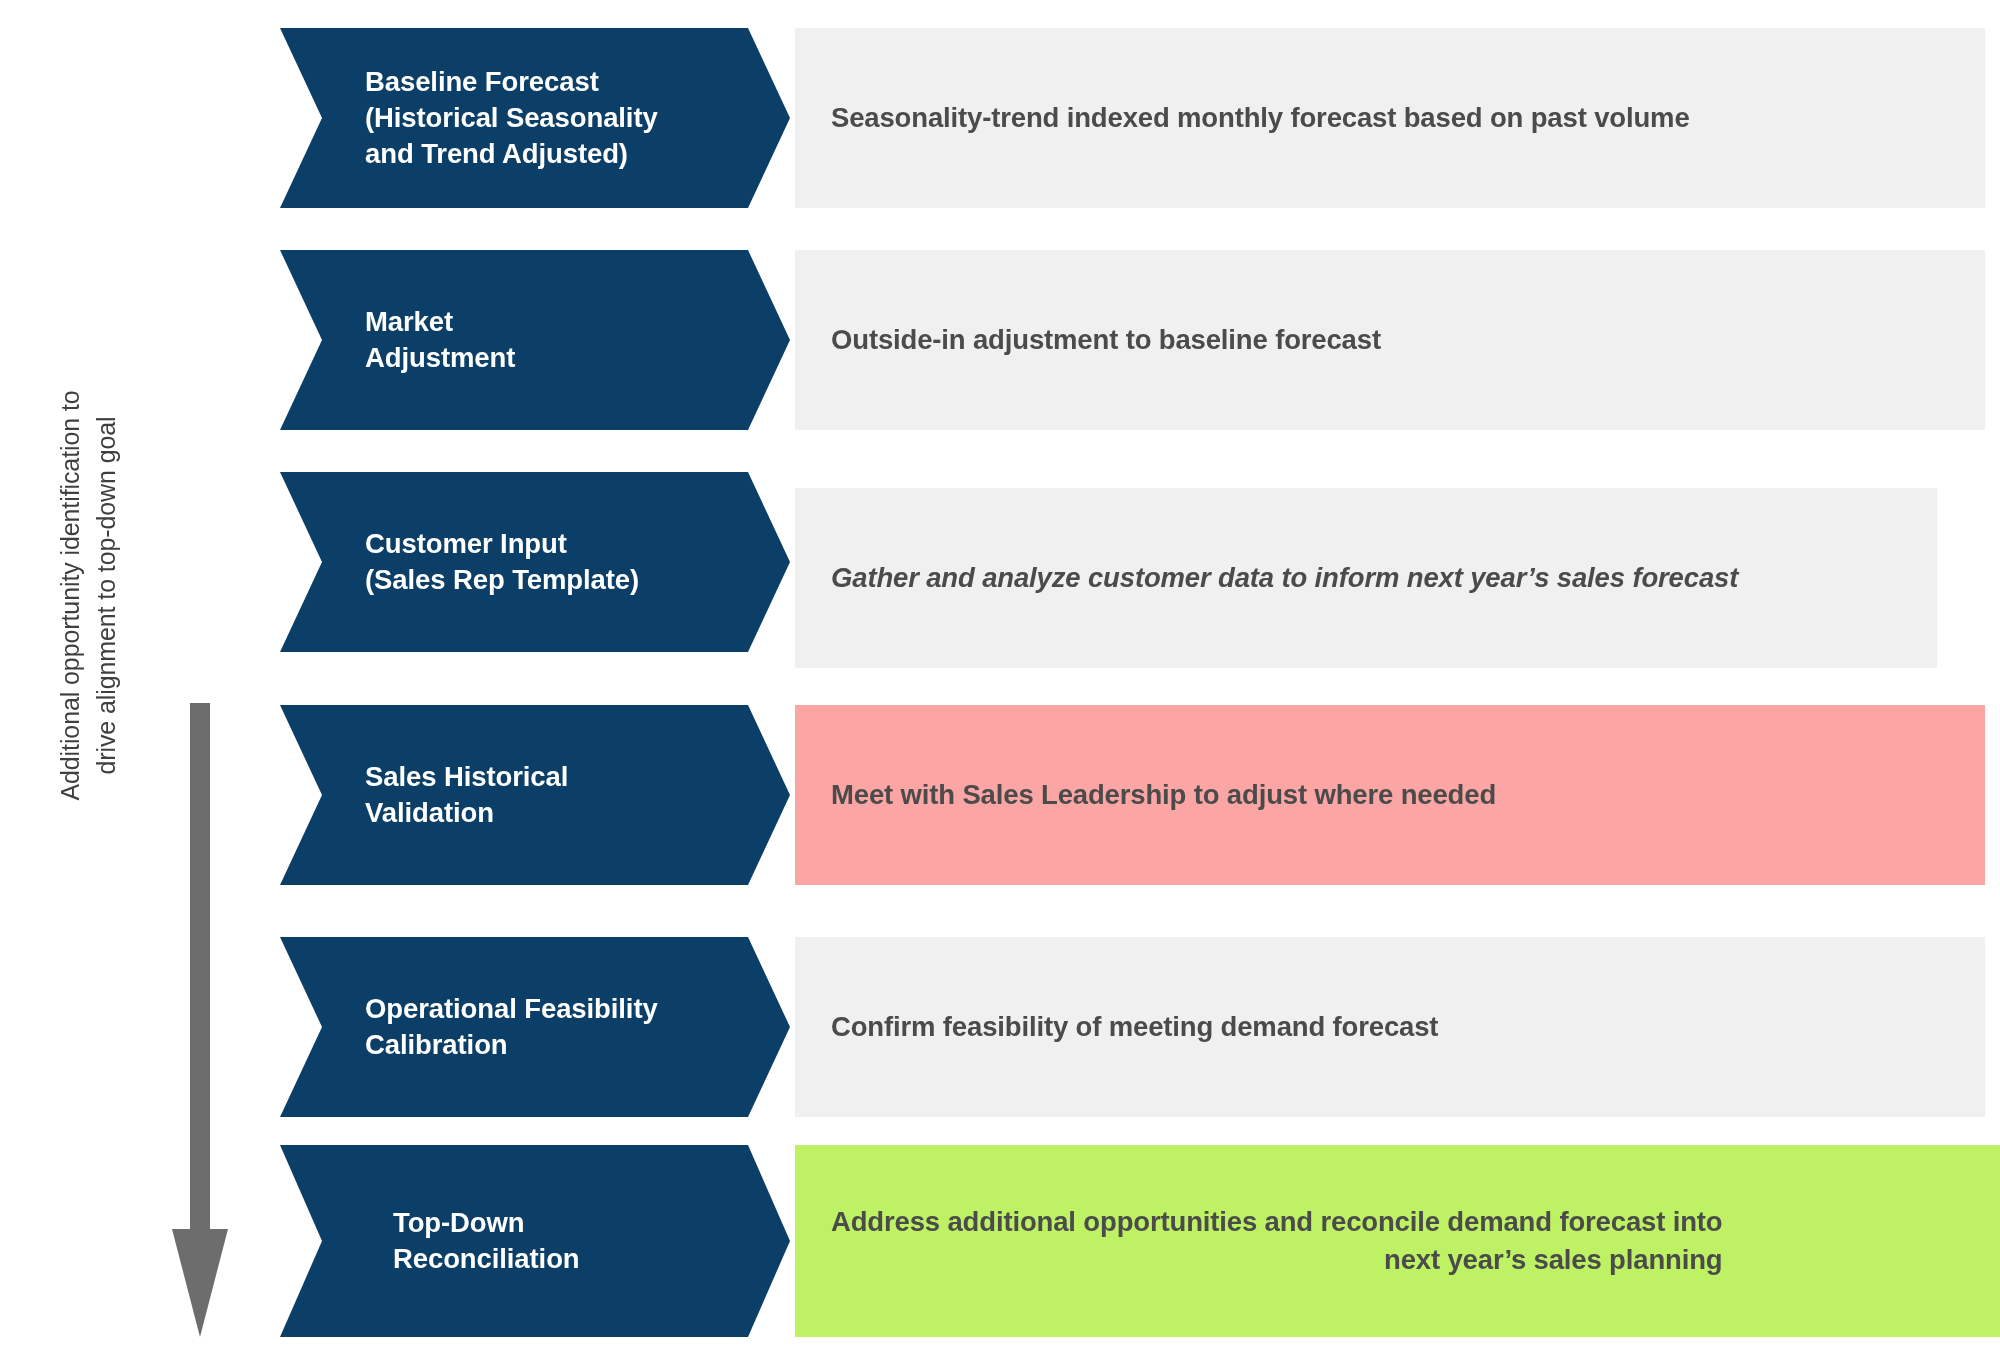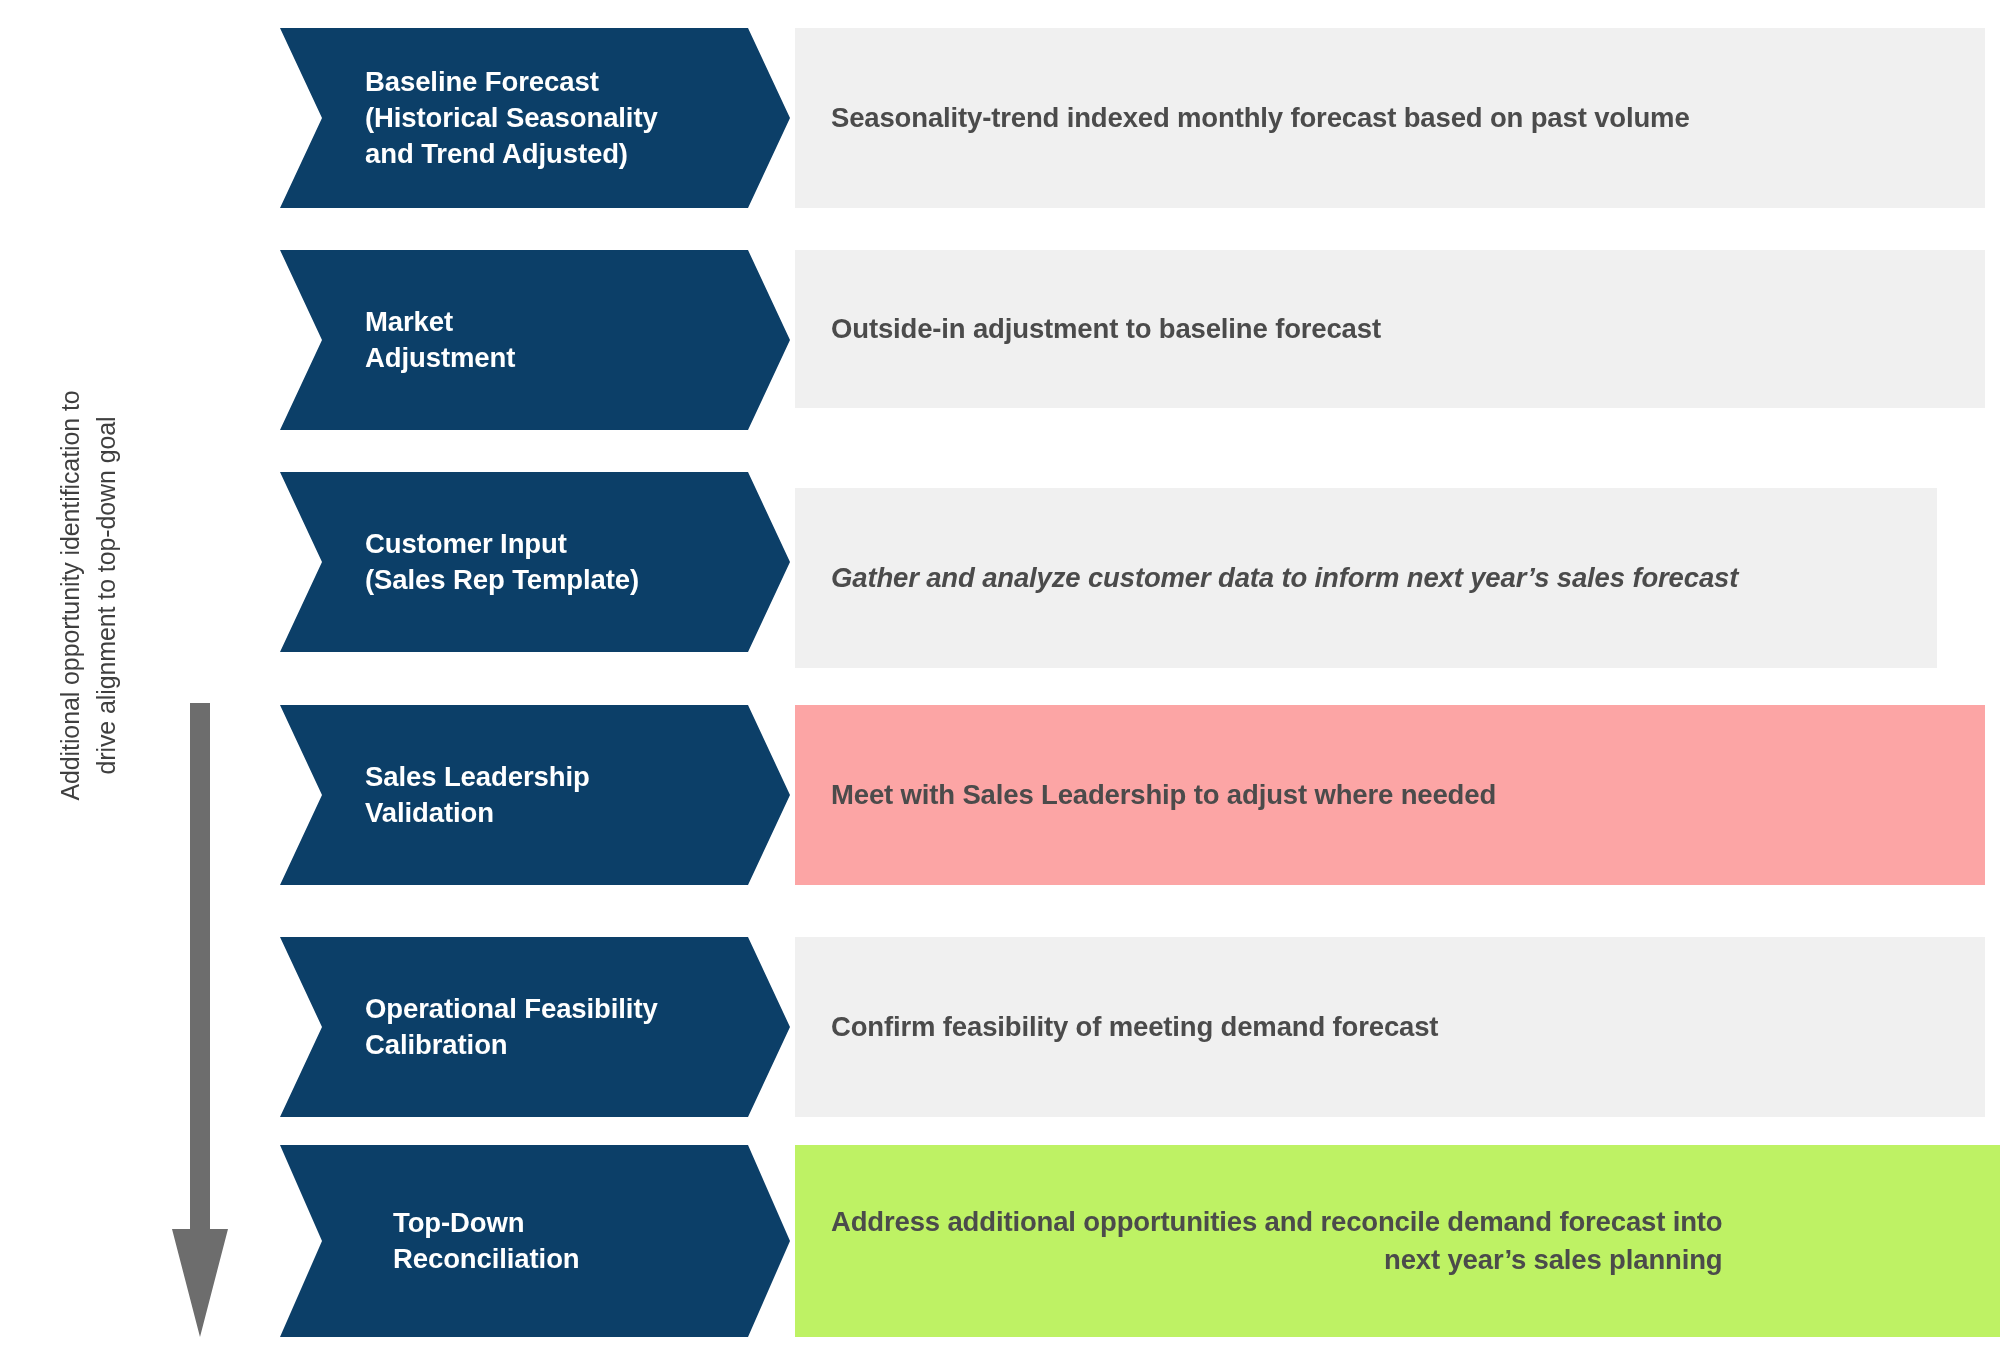--- a/index.html
+++ b/index.html
@@ -86,21 +86,21 @@
         <div class="chev" style="width: 510px; height: 180px;">
           <svg width="510" height="180" viewBox="0 0 510 180" xmlns="http://www.w3.org/2000/svg">
             <polygon points="0,0 468,0 510,90 468,180 0,180 42,90" fill="#0c3f68"></polygon>
           </svg>
           <div class="chev-text" style="top: 50%; transform: translateY(-50%); color: rgb(255, 255, 255);">Baseline Forecast
 (Historical Seasonality
 and Trend Adjusted)</div>
         </div>
       </div>
       <div class="row" style="top: 250px; height: 180px; width: 2000px;">
-        <div class="band" style="top: 0px; height: 158px; width: 1190px; background: rgb(240, 240, 240);">
+        <div class="band" style="top: 0px; height: 180px; width: 1190px; background: rgb(240, 240, 240);">
           <div class="band-text" style="color: rgb(75, 75, 75);">Outside-in adjustment to baseline forecast</div>
         </div>
         <div class="chev" style="width: 510px; height: 180px;">
           <svg width="510" height="180" viewBox="0 0 510 180" xmlns="http://www.w3.org/2000/svg">
             <polygon points="0,0 468,0 510,90 468,180 0,180 42,90" fill="#0c3f68"></polygon>
           </svg>
           <div class="chev-text" style="top: 50%; transform: translateY(-50%); color: rgb(255, 255, 255);">Market
 Adjustment</div>
         </div>
       </div>
@@ -117,21 +117,21 @@
         </div>
       </div>
       <div class="row" style="top: 705px; height: 180px; width: 2000px;">
         <div class="band" style="top: 0px; height: 180px; width: 1190px; background: #fca5a5;">
           <div class="band-text" style="color: rgb(75, 75, 75);">Meet with Sales Leadership to adjust where needed</div>
         </div>
         <div class="chev" style="width: 510px; height: 180px;">
           <svg width="510" height="180" viewBox="0 0 510 180" xmlns="http://www.w3.org/2000/svg">
             <polygon points="0,0 468,0 510,90 468,180 0,180 42,90" fill="#0c3f68"></polygon>
           </svg>
-          <div class="chev-text" style="top: 50%; transform: translateY(-50%); color: rgb(255, 255, 255);">Sales Leadership
+          <div class="chev-text" style="top: 50%; transform: translateY(-50%); color: rgb(255, 255, 255);">Sales Historical
 Validation</div>
         </div>
       </div>
       <div class="row" style="top: 937px; height: 180px; width: 2000px; padding-left: 28px;">
         <div class="band" style="top: 0px; height: 180px; width: 1190px; background: rgb(240, 240, 240);">
           <div class="band-text" style="color: rgb(75, 75, 75);">Confirm feasibility of meeting demand forecast</div>
         </div>
         <div class="chev" style="width: 510px; height: 180px;">
           <svg width="510" height="180" viewBox="0 0 510 180" xmlns="http://www.w3.org/2000/svg">
             <polygon points="0,0 468,0 510,90 468,180 0,180 42,90" fill="#0c3f68"></polygon>

